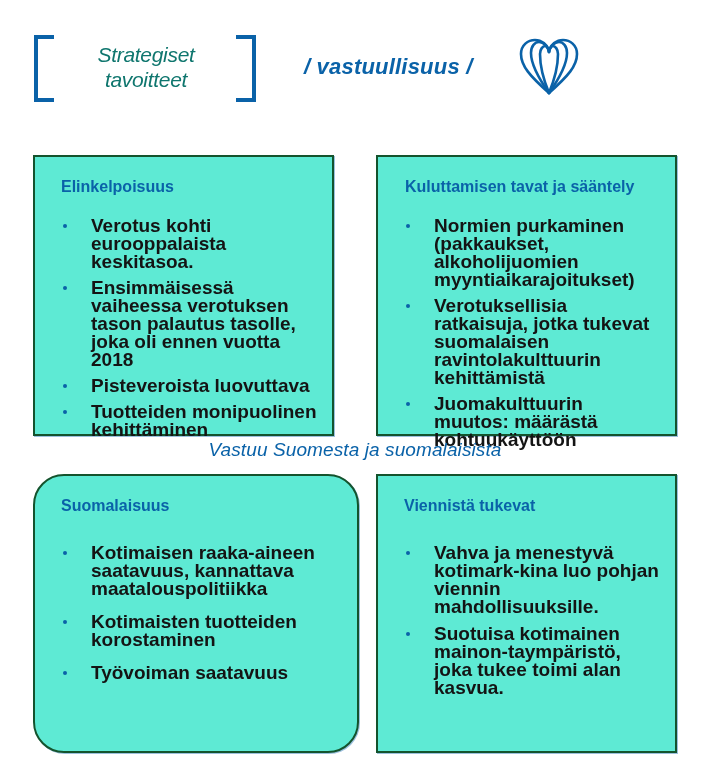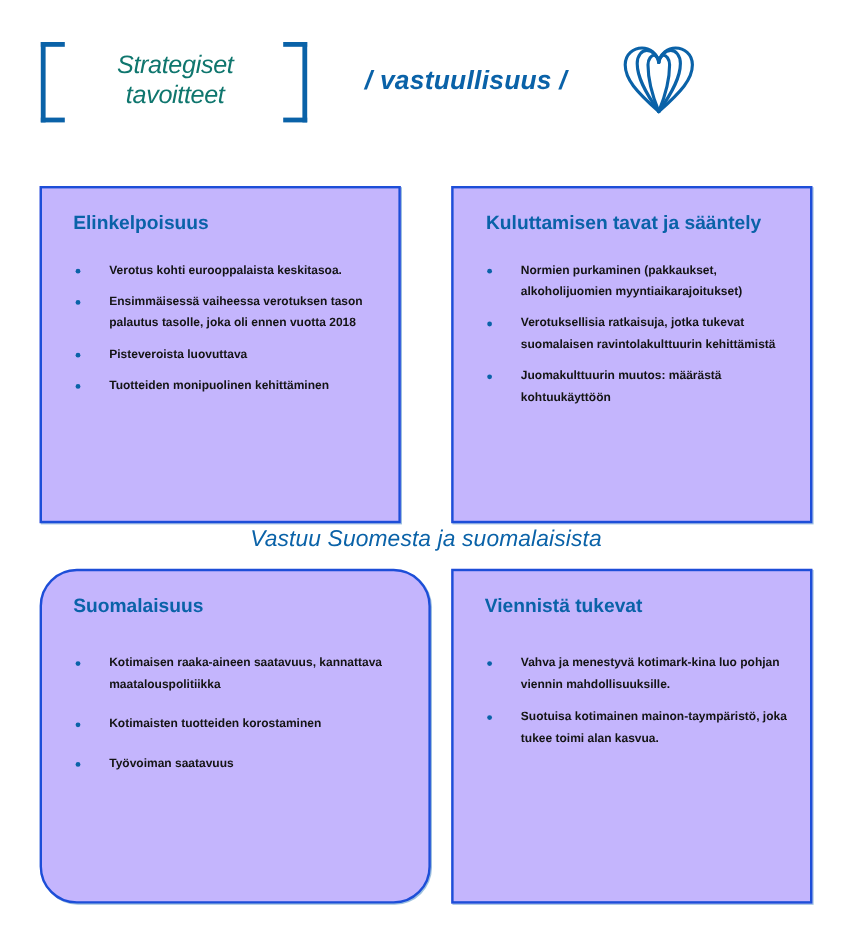--- a/index.html
+++ b/index.html
@@ -12,34 +12,34 @@
   .bracket.left { left: 34px; border-right: none; }
   .bracket.right { left: 236px; border-left: none; }
   .title-block { position: absolute; left: 58px; top: 42px; width: 176px;
                  text-align: center; font-style: italic; font-size: 21px;
                  line-height: 25px; color: #0f766e; letter-spacing: -0.3px; }
   .subtitle { position: absolute; left: 304px; top: 54px; font-style: italic;
               font-weight: bold; font-size: 22px; color: #0a62a8; letter-spacing: 0.2px; }
   .heart { position: absolute; left: 518px; top: 38px; width: 62px; height: 58px; }
 
   
-  .box { position: absolute; border: 2px solid #1d4ed8; box-sizing: border-box;
-         box-shadow: 1px 1px 0 #9cc0de; background: #c4b5fd; }
+  .box { position: absolute; border: 2px solid #14532d; box-sizing: border-box;
+         box-shadow: 1px 1px 0 #9cc0de; background: #5eead4; }
   .box.tl { left: 33px; top: 155px; width: 301px; height: 281px; }
   .box.tr { left: 376px; top: 155px; width: 301px; height: 281px; }
   .box.bl { left: 33px; top: 474px; width: 326px; height: 279px; border-radius: 31px; }
   .box.br { left: 376px; top: 474px; width: 301px; height: 279px; }
 
   .box-title { position: absolute; left: 26px; top: 21px; font-weight: bold;
                font-size: 16px; color: #0a62a8; white-space: nowrap; }
   .box.tr .box-title { left: 27px; }
   .box-list { position: absolute; left: 26px; top: 60px; right: 12px;
               margin: 0; padding: 0; list-style: none; }
   .box.bl .box-list, .box.br .box-list { top: 68px; }
-  .box-list li { position: relative; padding-left: 30px; font-size: 10px;
+  .box-list li { position: relative; padding-left: 30px; font-size: 19px;
                  font-weight: bold; line-height: 18px; margin-bottom: 8px; color: #141414; }
   .box.bl .box-list li { margin-bottom: 15px; }
   .box.br .box-list li { margin-bottom: 9px; }
   .bullet { position: absolute; left: 2px; top: 7px; width: 4px; height: 4px;
             border-radius: 50%; background: #0a62a8; }
 
   .center-label { position: absolute; left: 0; width: 710px; top: 439px;
                   text-align: center; font-style: italic; font-size: 19px;
                   color: #0a62a8; letter-spacing: 0.1px; }
 </style>

